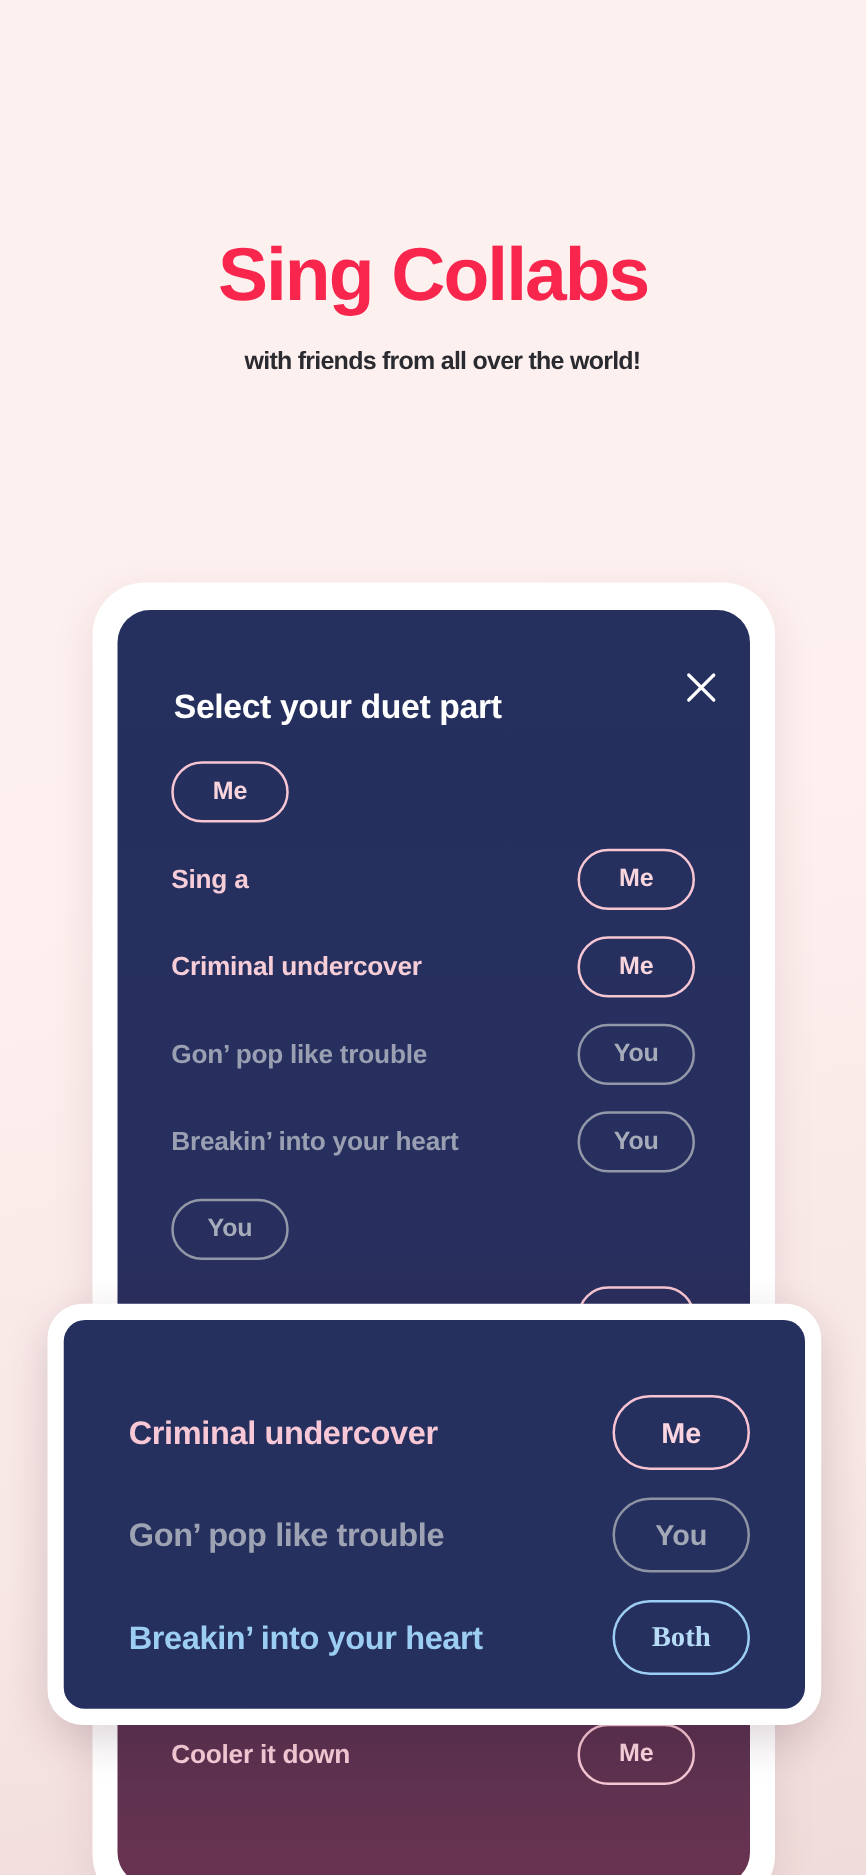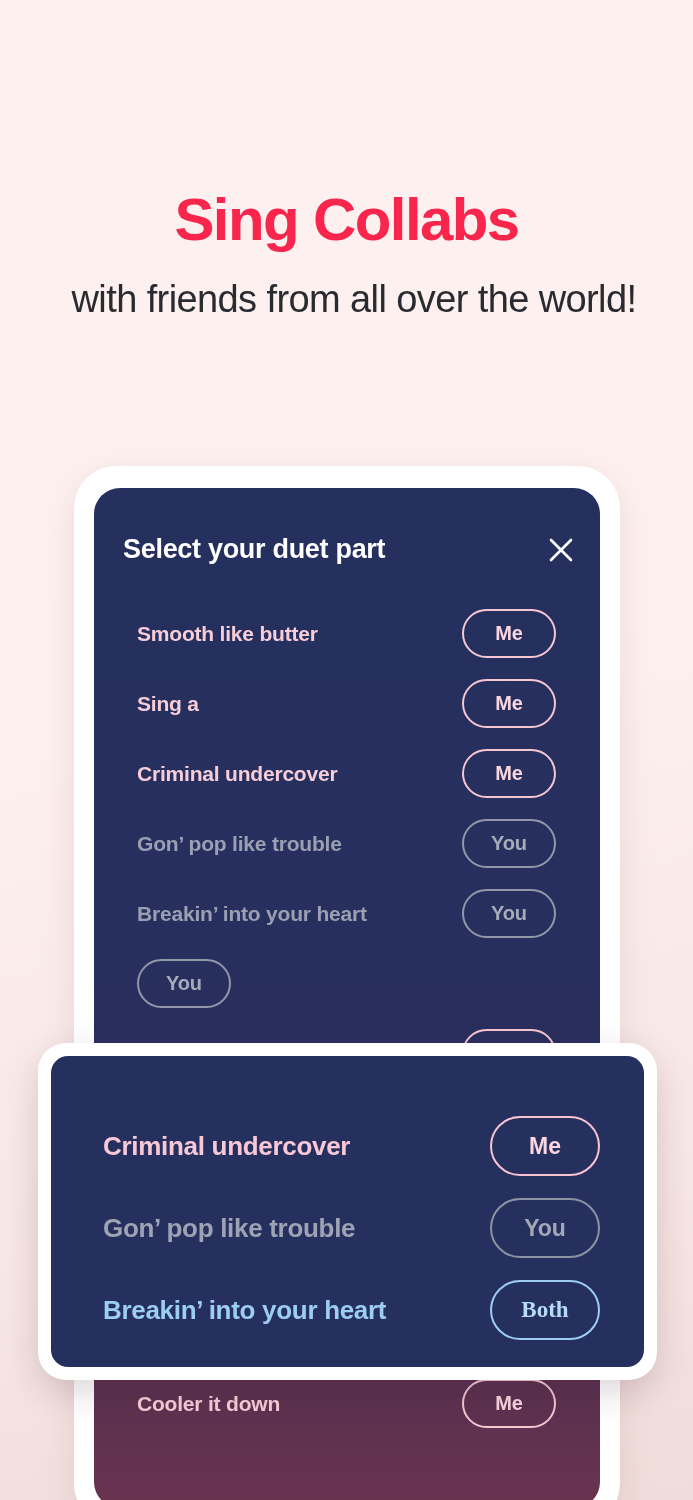--- a/index.html
+++ b/index.html
@@ -27,23 +27,23 @@
     margin: 10px;
     font-size: 60px;
     line-height: 1.05;
     font-weight: 700;
     letter-spacing: -1.6px;
     color: #f8264c;
     font-family: "Liberation Sans", sans-serif;
   }
   .subheadline {
     margin: 26px 0 0 0;
-    font-size: 38px;
+    font-size: 20px;
     line-height: 1.2;
-    font-weight: 400;
+    font-weight: 700;
     letter-spacing: -0.6px;
     color: #2a2a31;
     font-family: "Liberation Sans", sans-serif;
     padding-left: 15px;
   }
 
   
   .phone-frame {
     position: absolute;
     left: 74px;
@@ -77,21 +77,21 @@
     position: absolute;
     left: 0;
     top: 0;
     width: 506px;
     height: 110px;
   }
   .modal-title {
     position: absolute;
     left: 29px;
     top: 46px;
-    margin: 0;
+    margin: 16px;
     font-size: 27px;
     font-weight: 700;
     letter-spacing: -0.3px;
     color: #ffffff;
     white-space: nowrap;
   }
   .close-btn {
     position: absolute;
     right: 22px;
     top: 45px;
@@ -230,21 +230,20 @@
       <div class="close-btn">
         <svg width="34" height="34" viewBox="0 0 34 34" aria-hidden="true">
           <line x1="7" y1="7" x2="27" y2="27" stroke="#ffffff" stroke-width="2.6" stroke-linecap="round"></line>
           <line x1="27" y1="7" x2="7" y2="27" stroke="#ffffff" stroke-width="2.6" stroke-linecap="round"></line>
         </svg>
       </div>
     </div>
 
     <div class="lyric-list">
       <div class="lyric-row">
-        <span class="lyric-text me">Smooth like butter</span>
         <span class="pill me">Me</span>
       </div>
       <div class="lyric-row">
         <span class="lyric-text me">Sing a</span>
         <span class="pill me">Me</span>
       </div>
       <div class="lyric-row">
         <span class="lyric-text me">Criminal undercover</span>
         <span class="pill me">Me</span>
       </div>

